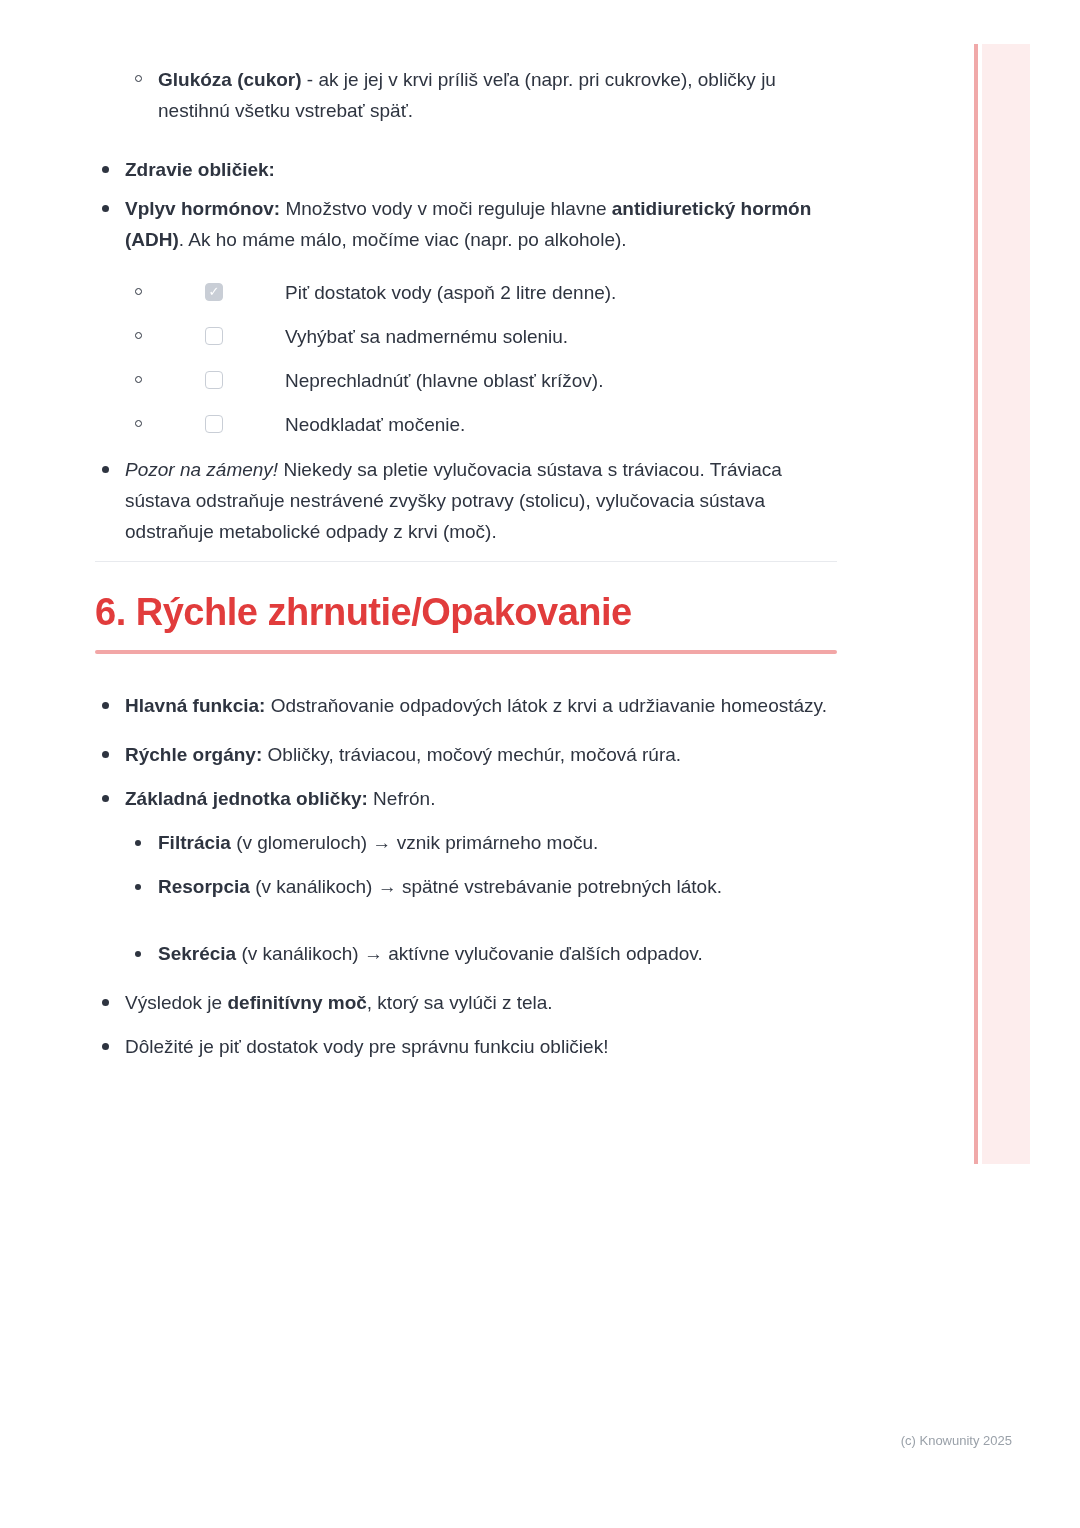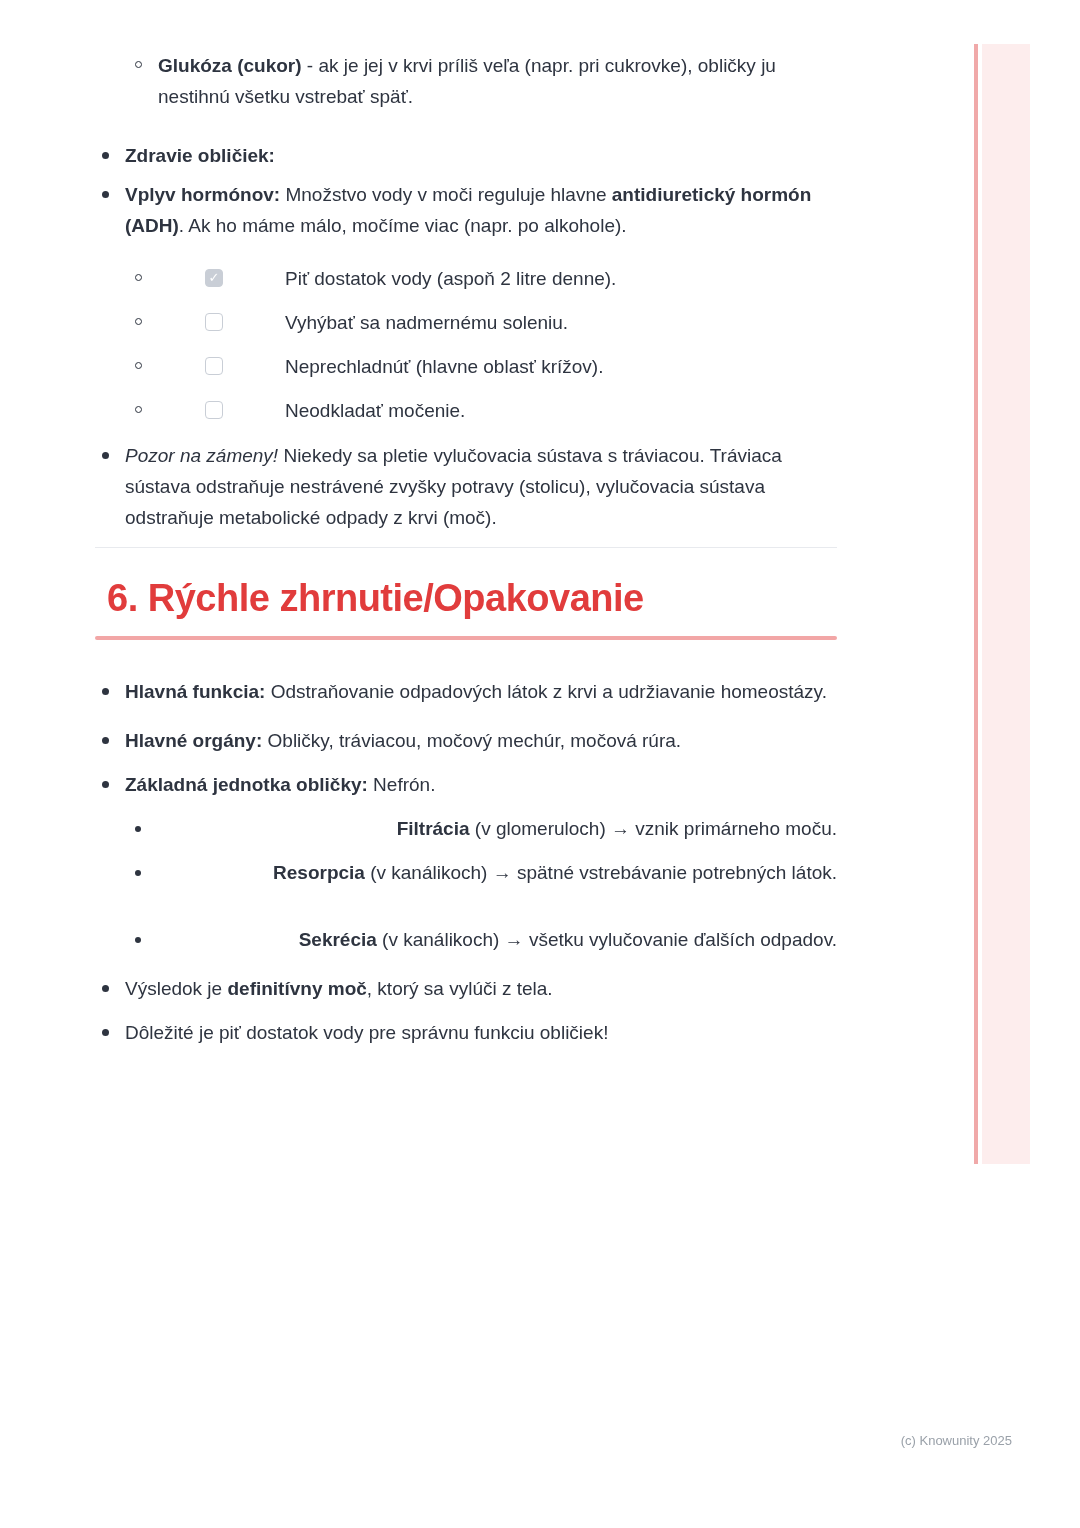--- a/index.html
+++ b/index.html
@@ -16,29 +16,29 @@
   html,body{width:1080px;height:1528px;}
   body{
     background:#ffffff;
     font-family:"Liberation Sans","DejaVu Sans",sans-serif;
     color:var(--text);
     position:relative;
     overflow:hidden;
   }
   .edge-line{position:absolute;left:974px;top:44px;width:4px;height:1120px;background:var(--strip-line);}
   .edge-strip{position:absolute;left:982px;top:44px;width:48px;height:1120px;background:var(--strip-pink);}
-  .content{position:absolute;left:95px;top:50px;width:742px;font-size:19px;line-height:31px;}
+  .content{position:absolute;left:95px;top:64px;width:742px;font-size:19px;line-height:31px;}
   .li{display:flex;align-items:flex-start;margin-bottom:13px;}
   .marker1{flex:0 0 30px;padding-left:7px;display:flex;}
   .marker2{flex:0 0 23px;display:flex;}
   .dot{width:7px;height:7px;border-radius:50%;background:var(--text);margin-top:12px;}
   .sub .dot{width:6px;height:6px;margin-top:13px;}
   .circle{width:7px;height:7px;border:1.5px solid var(--text);border-radius:50%;margin-top:11px;}
   .indent{margin-left:40px;}
-  .sub{margin-left:40px;text-align:right;}
+  .sub{margin-left:40px;}
   .text{flex:1;}
   b{font-weight:700;}
   .it{font-style:italic;}
   .checkbox{
     flex:0 0 18px;height:18px;border-radius:4px;
     margin:6px 14px 0 0;
     border:1.5px solid var(--checkbox-gray);
     background:#fff;position:relative;cursor:pointer;
   }
   .checkbox[data-checked="true"]{background:var(--checkbox-gray);border-color:var(--checkbox-gray);}
@@ -50,21 +50,21 @@
   .check-row{display:flex;align-items:flex-start;margin-left:40px;margin-bottom:13px;gap:48px;}
   .check-row .marker2{flex:0 0 22px;}
   .gap-lg{margin-bottom:28px;}
   .gap-md{margin-bottom:22px;}
   .mb18{margin-bottom:18px;margin-top:36px;}
   .label-row{margin-bottom:8px;}
   .warning{margin-top:14px;}
   .divider{height:1px;background:var(--divider-gray);border:0;margin-top:14px;}
   .heading{
     font-size:38px;line-height:48px;font-weight:700;
-    color:var(--accent-red);margin-top:26px;letter-spacing:-0.5px;margin-left:12px;
+    color:var(--accent-red);margin-top:26px;letter-spacing:-0.5px;
   }
   .heading-underline{height:4px;border-radius:2px;background:var(--underline-red);margin-top:14px;}
   .summary{margin-top:34px;}
   .footer{
     position:absolute;left:0;top:1433px;width:1012px;
     text-align:right;font-size:13px;color:var(--muted);
   }
 </style>
 </head>
 <body>
@@ -153,21 +153,21 @@
       <div class="text">
         <b>Hlavná funkcia:</b><span> Odstraňovanie odpadových látok z krvi a udržiavanie homeostázy.</span>
       </div>
     </div>
 
     <div class="li">
       <span class="marker1">
           <span class="dot"></span>
         </span>
       <div class="text">
-        <b>Hlavné orgány:</b><span> Obličky, tráviacou, močový mechúr, močová rúra.</span>
+        <b>Rýchle orgány:</b><span> Obličky, tráviacou, močový mechúr, močová rúra.</span>
       </div>
     </div>
 
     <div class="li">
       <span class="marker1">
           <span class="dot"></span>
         </span>
       <div class="text">
         <b>Základná jednotka obličky:</b><span> Nefrón.</span>
       </div>
@@ -190,21 +190,21 @@
       <div class="text">
         <b>Resorpcia</b><span> (v kanálikoch) → spätné vstrebávanie potrebných látok.</span>
       </div>
     </div>
 
     <div class="li sub mb18">
       <span class="marker2">
           <span class="dot"></span>
         </span>
       <div class="text">
-        <b>Sekrécia</b><span> (v kanálikoch) → všetku vylučovanie ďalších odpadov.</span>
+        <b>Sekrécia</b><span> (v kanálikoch) → aktívne vylučovanie ďalších odpadov.</span>
       </div>
     </div>
 
     <div class="li">
       <span class="marker1">
           <span class="dot"></span>
         </span>
       <div class="text">
         <span>Výsledok je </span><b>definitívny moč</b><span>, ktorý sa vylúči z tela.</span>
       </div>

